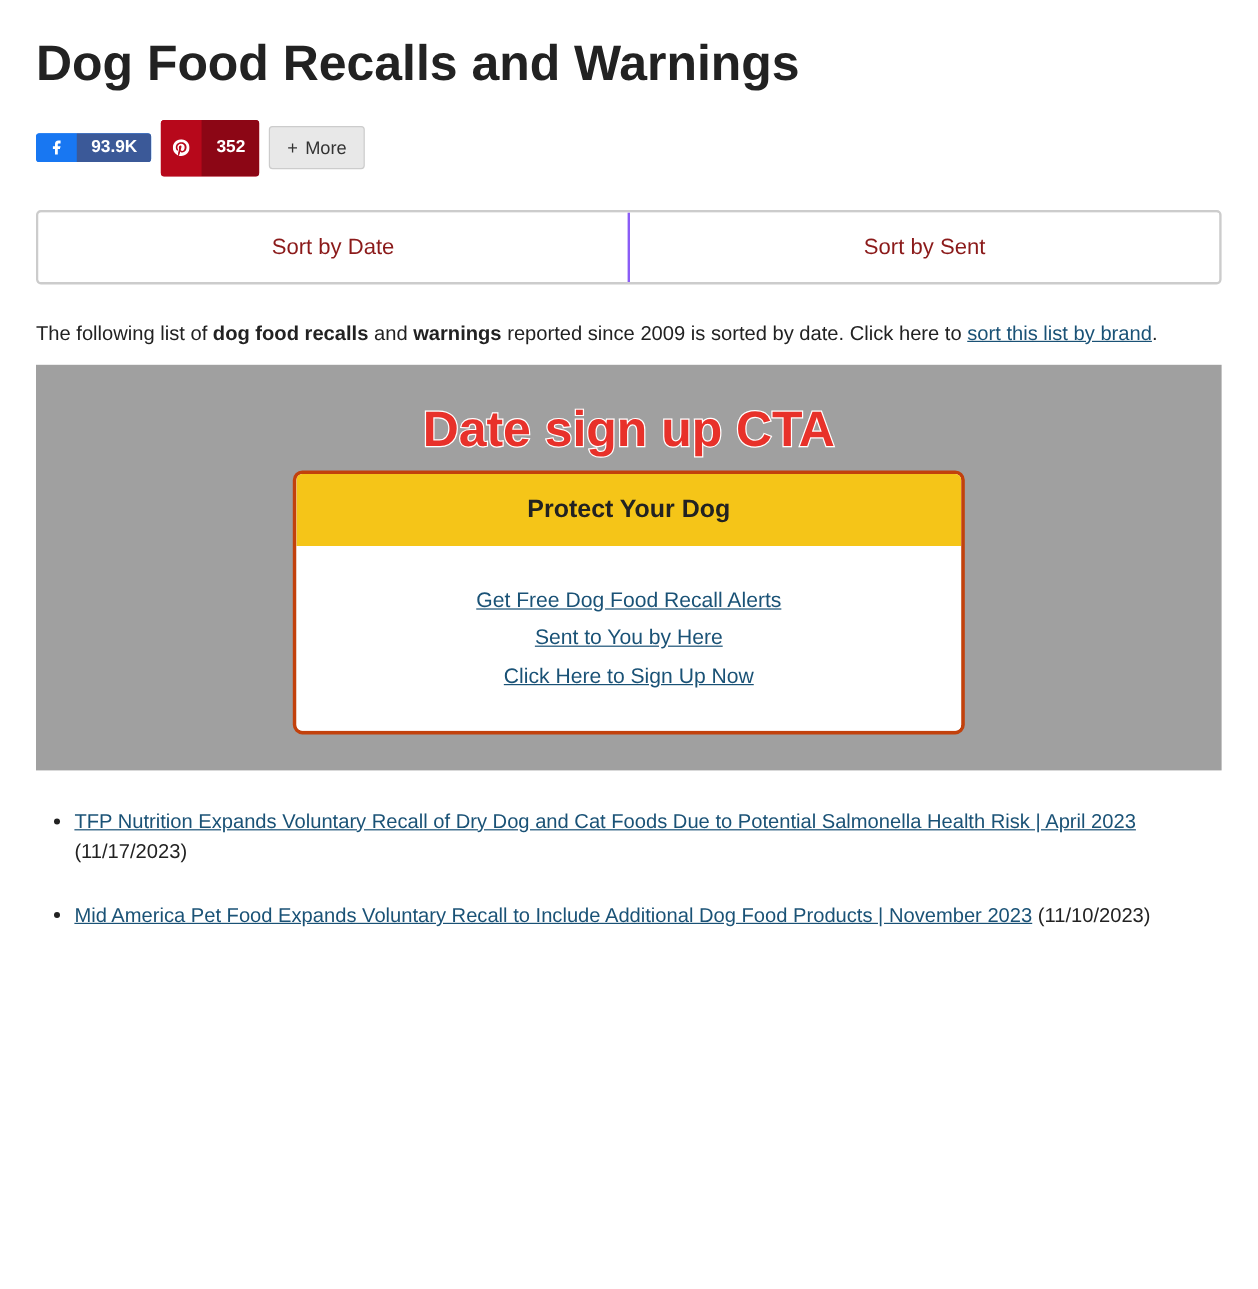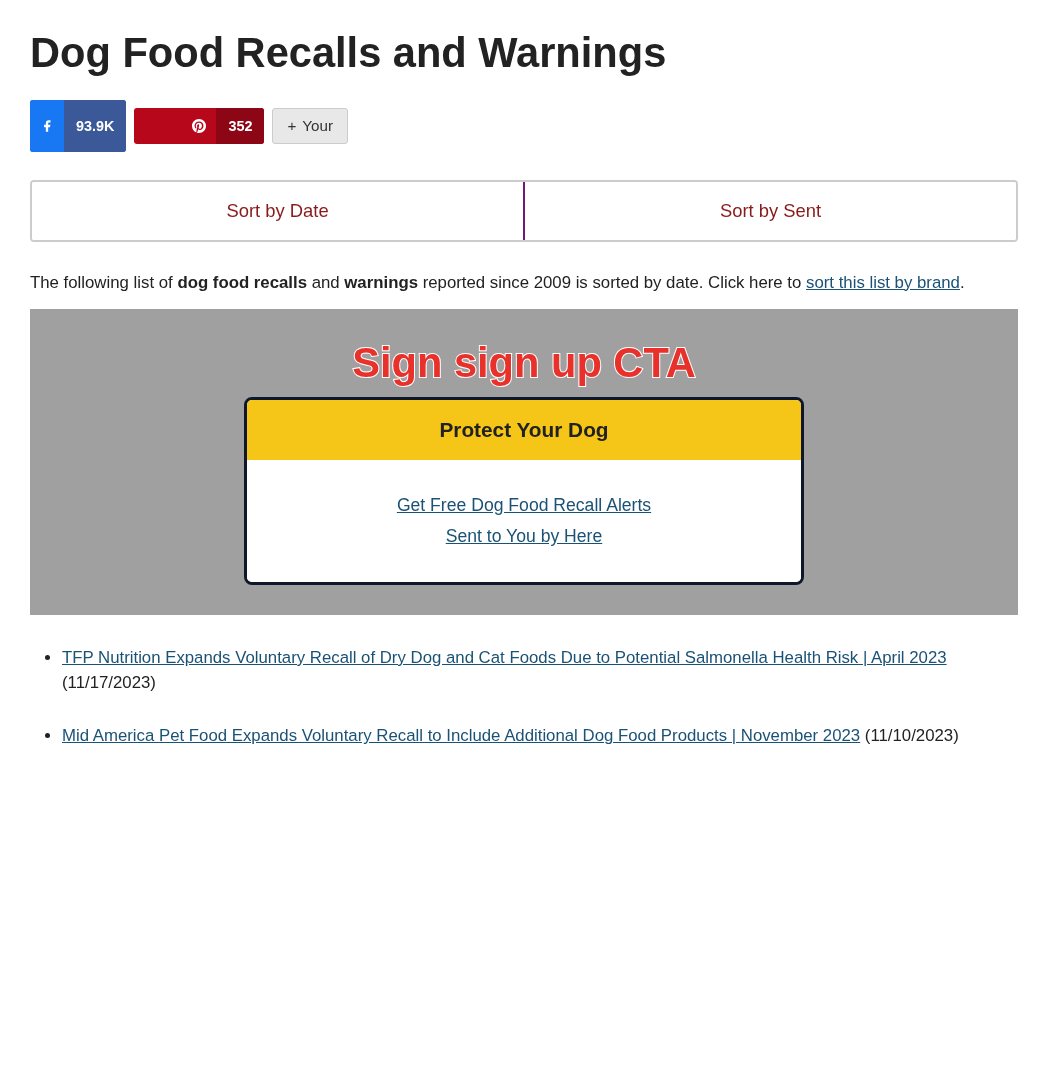--- a/index.html
+++ b/index.html
@@ -32,21 +32,21 @@
       align-items: center;
       gap: 0;
       background: #1877f2;
       color: #fff;
       border: none;
       border-radius: 3px;
       overflow: hidden;
       cursor: pointer;
       font-size: 0.95rem;
       font-family: Arial, sans-serif;
-      height: 52px;
+      height: 24px;
     }
     [data-name="facebook-icon-part"] {
       background: #1877f2;
       padding: 0 10px;
       display: flex;
       align-items: center;
       height: 100%;
       font-size: 1.1rem;
     }
     [data-name="facebook-count"] {
@@ -64,22 +64,21 @@
       align-items: center;
       gap: 0;
       background: #b7081b;
       color: #fff;
       border: none;
       border-radius: 3px;
       overflow: hidden;
       cursor: pointer;
       font-size: 0.95rem;
       font-family: Arial, sans-serif;
-      height: 36px;
-      padding-left: 48px;
+      height: 47px;
     }
     [data-name="pinterest-icon-part"] {
       background: #b7081b;
       padding: 0 10px;
       display: flex;
       align-items: center;
       height: 100%;
       font-size: 1.1rem;
     }
     [data-name="pinterest-count"] {
@@ -120,21 +119,21 @@
       flex: 1;
       padding: 18px 10px;
       font-size: 1.15rem;
       font-family: Arial, sans-serif;
       background: #fff;
       border: none;
       cursor: pointer;
       color: #8b1a1a;
     }
     [data-name="sort-by-date-button"] {
-      border-right: 2px solid #701a75;
+      border-right: 2px solid #8b5cf6;
     }
 
     [data-name="intro-text"] {
       font-size: 1.05rem;
       line-height: 1.6;
       margin-bottom: 22px;
       font-family: Arial, sans-serif;
       color: #222;
     }
     [data-name="intro-bold-recalls"],
@@ -152,21 +151,21 @@
       font-weight: 900;
       font-family: Arial, sans-serif;
       color: #e8312a;
       -webkit-text-stroke: 2px white;
       paint-order: stroke fill;
       margin-bottom: 10px;
       display: block;
     }
 
     [data-name="email-signup-box"] {
-      border: 3px solid #0f172a;
+      border: 3px solid #c2410c;
       border-radius: 8px;
       overflow: hidden;
       max-width: 560px;
       margin: 0 auto;
       background: #fff;
     }
 
     [data-name="email-signup-header"] {
       background: #f5c518;
       padding: 18px 20px;
@@ -248,43 +247,44 @@
     <span data-name="pinterest-icon-part">
       <svg width="14" height="14" viewBox="0 0 24 24" fill="white">
           <path d="M12 0C5.373 0 0 5.373 0 12c0 5.084 3.163 9.426 7.627 11.174-.105-.949-.2-2.405.042-3.441.218-.937 1.407-5.965 1.407-5.965s-.359-.719-.359-1.782c0-1.668.967-2.914 2.171-2.914 1.023 0 1.518.769 1.518 1.69 0 1.029-.655 2.568-.994 3.995-.283 1.194.599 2.169 1.777 2.169 2.133 0 3.772-2.249 3.772-5.495 0-2.873-2.064-4.882-5.012-4.882-3.414 0-5.418 2.561-5.418 5.207 0 1.031.397 2.138.893 2.738a.36.36 0 0 1 .083.345l-.333 1.36c-.053.22-.174.267-.402.161-1.499-.698-2.436-2.889-2.436-4.649 0-3.785 2.75-7.262 7.929-7.262 4.163 0 7.398 2.967 7.398 6.931 0 4.136-2.607 7.464-6.227 7.464-1.216 0-2.359-.632-2.75-1.378l-.748 2.853c-.271 1.043-1.002 2.35-1.492 3.146C9.57 23.812 10.763 24 12 24c6.627 0 12-5.373 12-12S18.627 0 12 0z"></path>
         </svg>
     </span>
     <span data-name="pinterest-count">352</span>
   </button>
 
   <button data-name="more-button">
     <span data-name="plus-icon">+</span>
-    <span data-name="more-label">Your</span>
+    <span data-name="more-label">More</span>
   </button>
 </div>
 
 <div data-name="sort-buttons">
   <button data-name="sort-by-date-button">Sort by Date</button>
   <button data-name="sort-by-brand-button">Sort by Sent</button>
 </div>
 
 <p data-name="intro-text">
   <span data-name="intro-prefix">The following list of </span><span data-name="intro-bold-recalls">dog food recalls</span><span data-name="intro-middle1"> and </span><span data-name="intro-bold-warnings">warnings</span><span data-name="intro-middle2"> reported since 2009 is sorted by date.  Click here to </span><a data-name="sort-by-brand-link" href="#">sort this list by brand</a><span data-name="intro-suffix">.</span>
 </p>
 
 <div data-name="cta-section">
-  <span data-name="email-cta-label">Sign sign up CTA</span>
+  <span data-name="email-cta-label">Date sign up CTA</span>
 
   <div data-name="email-signup-box">
     <div data-name="email-signup-header">
       <span data-name="email-signup-header-text">Protect Your Dog</span>
     </div>
     <div data-name="email-signup-body">
       <a data-name="email-signup-line1" href="#">Get Free Dog Food Recall Alerts</a>
       <a data-name="email-signup-line2" href="#">Sent to You by Here</a>
+      <a data-name="email-signup-line3" href="#">Click Here to Sign Up Now</a>
     </div>
   </div>
 </div>
 
 <ul data-name="recall-list">
 <li data-name="recall-list-item"><a data-name="recall-link" href="#">TFP Nutrition Expands Voluntary Recall of Dry Dog and Cat Foods Due to Potential Salmonella Health Risk | April 2023</a><span data-name="recall-date"> (11/17/2023)</span></li>
     <li data-name="recall-list-item"><a data-name="recall-link" href="#">Mid America Pet Food Expands Voluntary Recall to Include Additional Dog Food Products | November 2023</a><span data-name="recall-date"> (11/10/2023)</span></li>
   </ul>
 
 </body></html>

